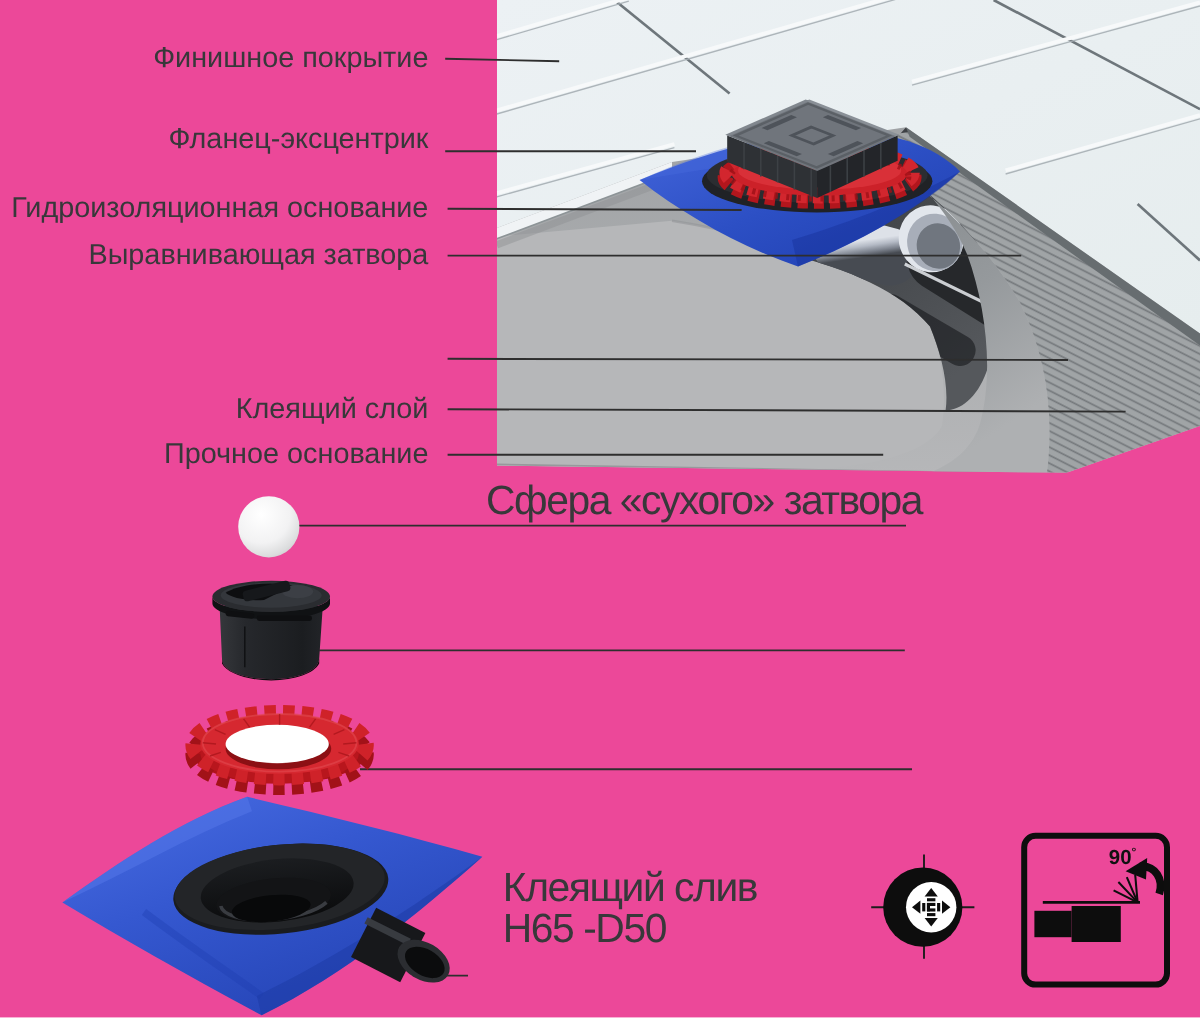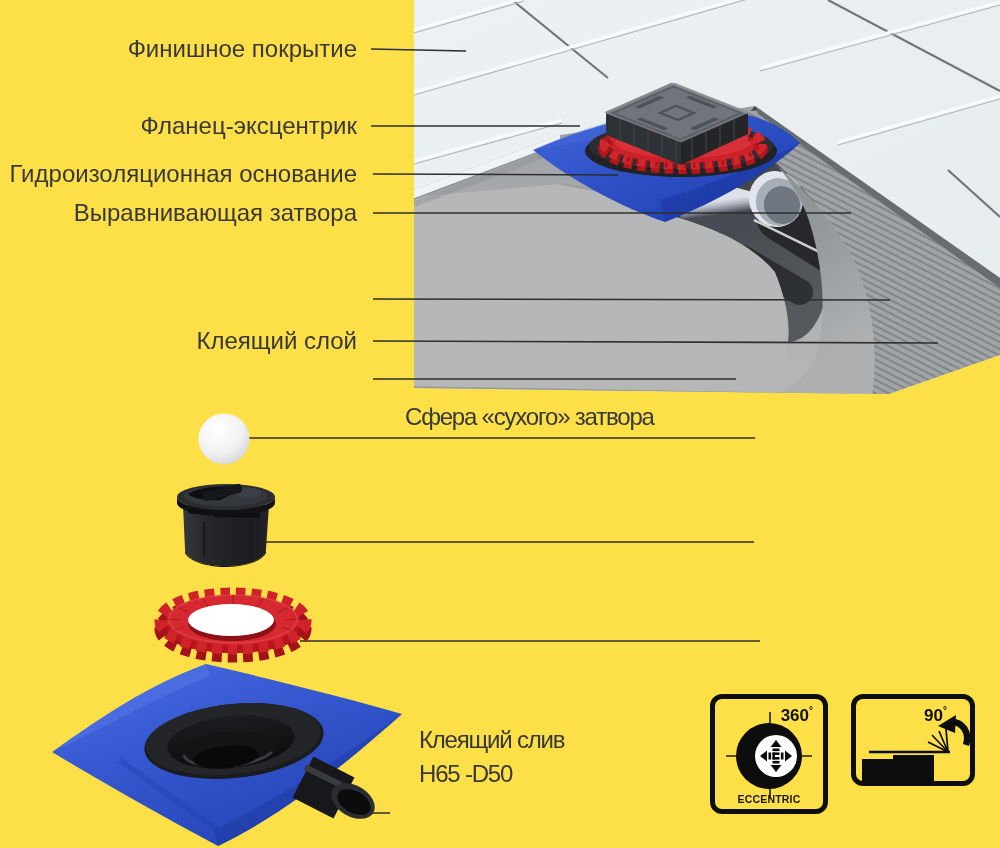--- a/index.html
+++ b/index.html
@@ -1,21 +1,21 @@
 <!DOCTYPE html>
 <html><head>
 <meta charset="utf-8">
 <style>
   html,body{margin:0;padding:0;background:#ffffff;}
-  #canvas{position:relative;width:1000px;height:848px;background:#fde047;overflow:hidden;
+  #canvas{position:relative;width:1000px;height:848px;background:#ec4899;overflow:hidden;
           font-family:"Liberation Sans","DejaVu Sans",sans-serif;}
   #scene{position:absolute;left:0;top:0;}
   .layer-label{position:absolute;right:643px;text-align:right;white-space:nowrap;
                font-size:24px;line-height:26px;color:#38383a;letter-spacing:0;}
-  .part-label{position:absolute;left:405px;white-space:nowrap;font-size:24px;line-height:38px;
+  .part-label{position:absolute;left:405px;white-space:nowrap;font-size:34px;line-height:38px;
               color:#38383a;letter-spacing:-1.2px;}
   .badge{position:absolute;background:transparent;border:5px solid #0e0e0e;border-radius:12px;box-sizing:border-box;}
   .badge-angle{position:absolute;font-weight:bold;color:#111;font-size:17px;letter-spacing:0;}
   .badge-angle sup{font-size:10px;}
   .badge-caption{position:absolute;font-weight:bold;color:#191919;font-size:10.5px;letter-spacing:0.2px;}
 </style>
 </head>
 <body>
 
 <div id="canvas">
@@ -312,30 +312,27 @@
         <line x1="948" y1="752" x2="928" y2="742"></line>
       </g>
       <path d="M966,745 C970,733 963,721 950,722" fill="none" stroke="#0d0d0d" stroke-width="6.5"></path>
       <path d="M938,726 L956,715 L955,733 Z" fill="#0d0d0d"></path>
       <rect x="862" y="759" width="31" height="22" fill="#0d0d0d"></rect>
       <rect x="893" y="755" width="41" height="30" fill="#0d0d0d"></rect>
     </g>
   </svg>
 
   <div class="layer-label" style="top:36px">Финишное покрытие</div>
-  <div class="layer-label" style="top:113px">Фланец-эксцентрик</div>
+  <div class="layer-label" style="top:103px">Фланец-эксцентрик</div>
   <div class="layer-label" style="top:161px">Гидроизоляционная основание</div>
   <div class="layer-label" style="top:200px">Выравнивающая затвора</div>
   <div class="layer-label" style="top:328px">Клеящий слой</div>
+  <div class="layer-label" style="top:366px">Прочное основание</div>
 
   <div class="part-label" style="top:398px">Сфера «сухого» затвора</div>
   <div class="part-label" style="top:721px;left:419px">Клеящий слив</div>
   <div class="part-label" style="top:755px;left:419px">H65 -D50</div>
 
-  <div class="badge" style="left:710px;top:694px;width:118px;height:120px">
-    <div class="badge-angle" style="right:10px;top:6px"><span>360</span><sup>°</sup></div>
-    <div class="badge-caption" style="left:0;right:0;bottom:4px;text-align:center">ECCENTRIC</div>
-  </div>
-  <div class="badge" style="left:851px;top:694px;width:124px;height:92px">
+  <div class="badge" style="left:851px;top:694px;width:124px;height:129px">
     <div class="badge-angle" style="left:68px;top:6px"><span>90</span><sup>°</sup></div>
   </div>
 
 </div>
 
 </body></html>

